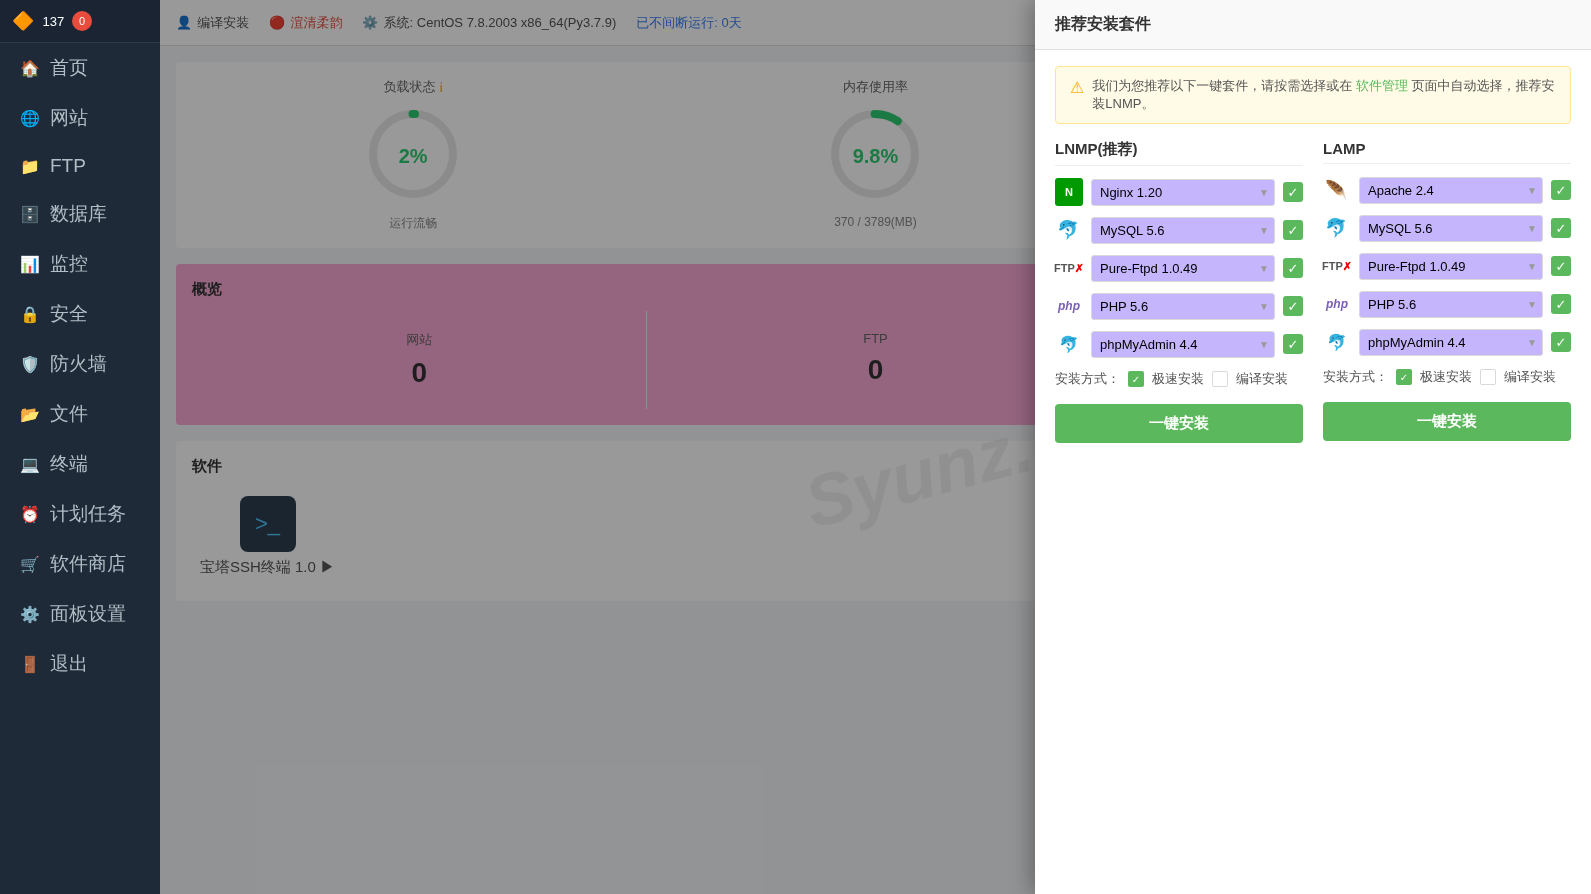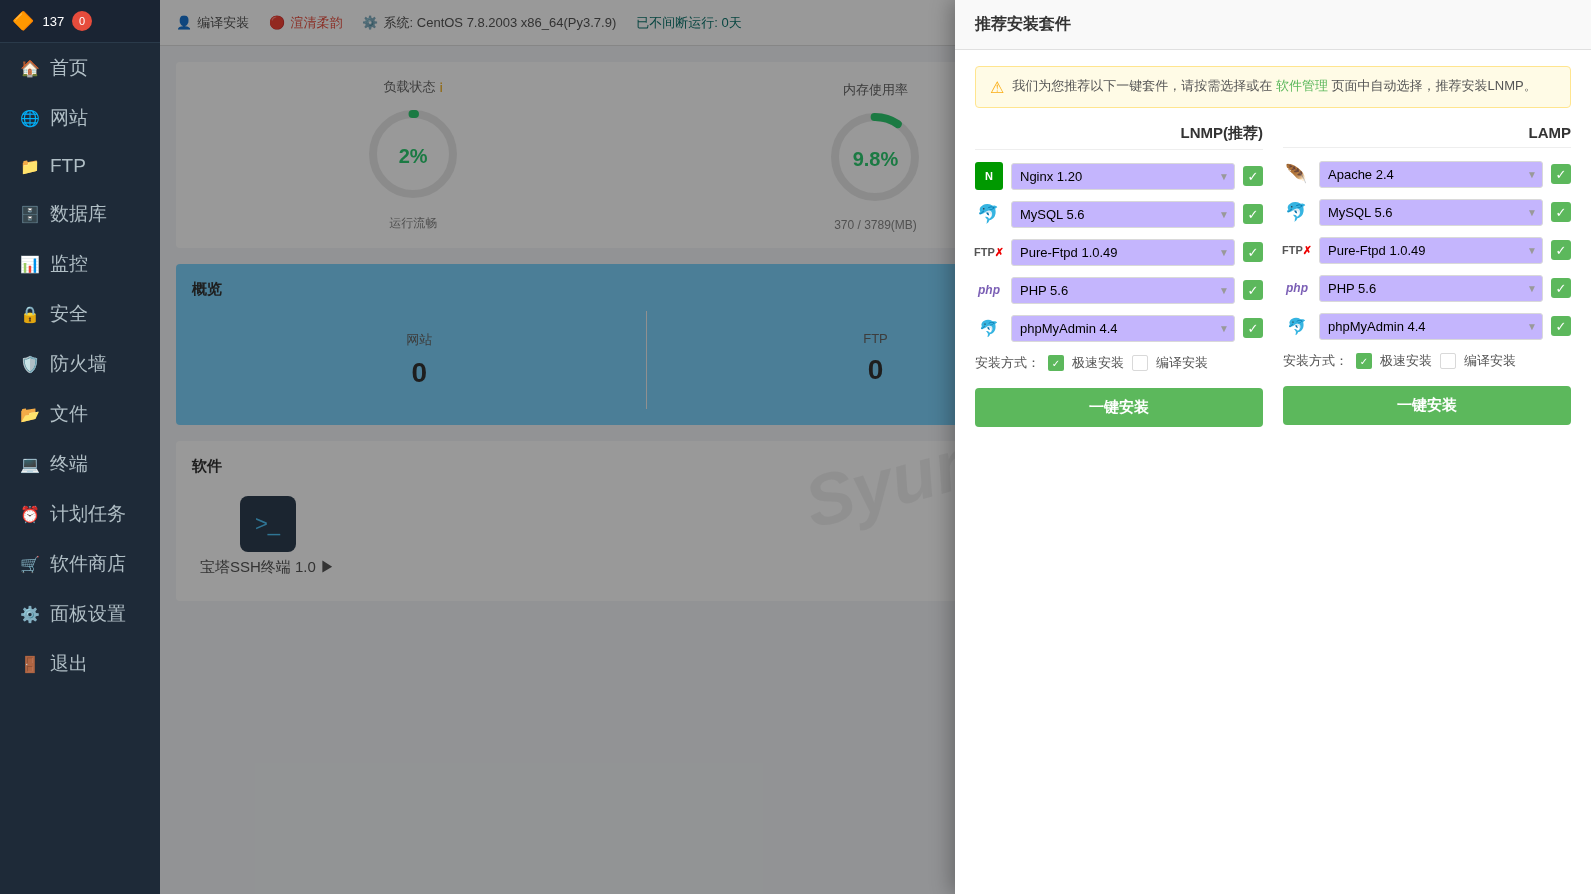--- a/index.html
+++ b/index.html
@@ -65,39 +65,39 @@
       display: flex;
       align-items: center;
       gap: 20px;
       font-size: 13px;
       color: #555;
     }
     .topbar-item { display: flex; align-items: center; gap: 5px; cursor: pointer; }
     .user-icon { color: #555; }
     .consult-btn { color: #e74c3c; }
     .system-info { color: #555; }
-    .run-time { color: #0f766e; text-align: right; }
+    .run-time { color: #3b82f6; text-align: right; }
 
     
     .content {
       flex: 1;
       overflow-y: auto;
       padding: 16px;
       background: #f4f6f8;
     }
     .section-title {
       font-size: 15px;
       font-weight: bold;
       color: #333;
       margin-bottom: 12px;
     }
 
     
     .status-section { background: #fff; border-radius: 4px; padding: 16px; margin-bottom: 16px; }
-    .status-cards { display: flex; gap: 20px; align-items: flex-end; }
+    .status-cards { display: flex; gap: 20px; align-items: flex-start; }
     .status-card {
       flex: 1;
       display: flex;
       flex-direction: column;
       align-items: center;
       gap: 8px;
     }
     .gauge-label-title { font-size: 13px; color: #666; display: flex; align-items: center; gap: 4px; }
     .gauge-sub { font-size: 12px; color: #888; }
 
@@ -106,21 +106,21 @@
       position: absolute;
       top: 50%;
       left: 50%;
       transform: translate(-50%, -50%);
       font-size: 20px;
       font-weight: bold;
       color: #2ecc71;
     }
 
     
-    .overview-section { background: #7dd3fc; border-radius: 4px; padding: 16px; margin-bottom: 16px; }
+    .overview-section { background: #f9a8d4; border-radius: 4px; padding: 16px; margin-bottom: 16px; }
     .overview-cards { display: flex; gap: 1px; }
     .overview-card {
       flex: 1;
       text-align: center;
       padding: 20px 10px;
       border-right: 1px solid #f0f0f0;
     }
     .overview-card:last-child { border-right: none; }
     .ov-label { font-size: 13px; color: #666; margin-bottom: 8px; }
     .ov-value { font-size: 28px; font-weight: bold; color: #333; }
@@ -169,21 +169,21 @@
       top: 0; left: 0; right: 0; bottom: 0;
       background: rgba(0,0,0,0.4);
       z-index: 100;
       display: flex;
       align-items: flex-start;
       justify-content: flex-end;
       padding-top: 0;
     }
     .modal {
       background: #fff;
-      width: 636px;
+      width: 556px;
       max-height: 100%;
       overflow-y: auto;
       box-shadow: -4px 0 20px rgba(0,0,0,0.3);
       position: absolute;
       right: 0;
       top: 0;
       bottom: 0;
     }
     .modal-header {
       background: #f9f9f9;
@@ -204,21 +204,21 @@
       color: #555;
       display: flex;
       align-items: flex-start;
       gap: 8px;
     }
     .warn-icon { color: #faad14; font-size: 16px; flex-shrink: 0; margin-top: 1px; }
     .modal-warning a { color: #5cb85c; text-decoration: none; }
 
     .modal-columns { display: flex; gap: 20px; }
     .modal-column { flex: 1; }
-    .column-title { font-size: 15px; font-weight: bold; color: #333; margin-bottom: 12px; padding-bottom: 6px; border-bottom: 1px solid #eee; text-align: right; }
+    .column-title { font-size: 15px; font-weight: bold; color: #333; margin-bottom: 12px; padding-bottom: 6px; border-bottom: 1px solid #eee; }
 
     .software-row {
       display: flex;
       align-items: center;
       gap: 8px;
       margin-bottom: 10px;
     }
     .sw-icon { width: 28px; height: 28px; flex-shrink: 0; display: flex; align-items: center; justify-content: center; }
     .sw-icon.nginx { background: #009900; border-radius: 3px; color: #fff; font-size: 11px; font-weight: bold; }
     .sw-icon.mysql { color: #555; font-size: 18px; }

